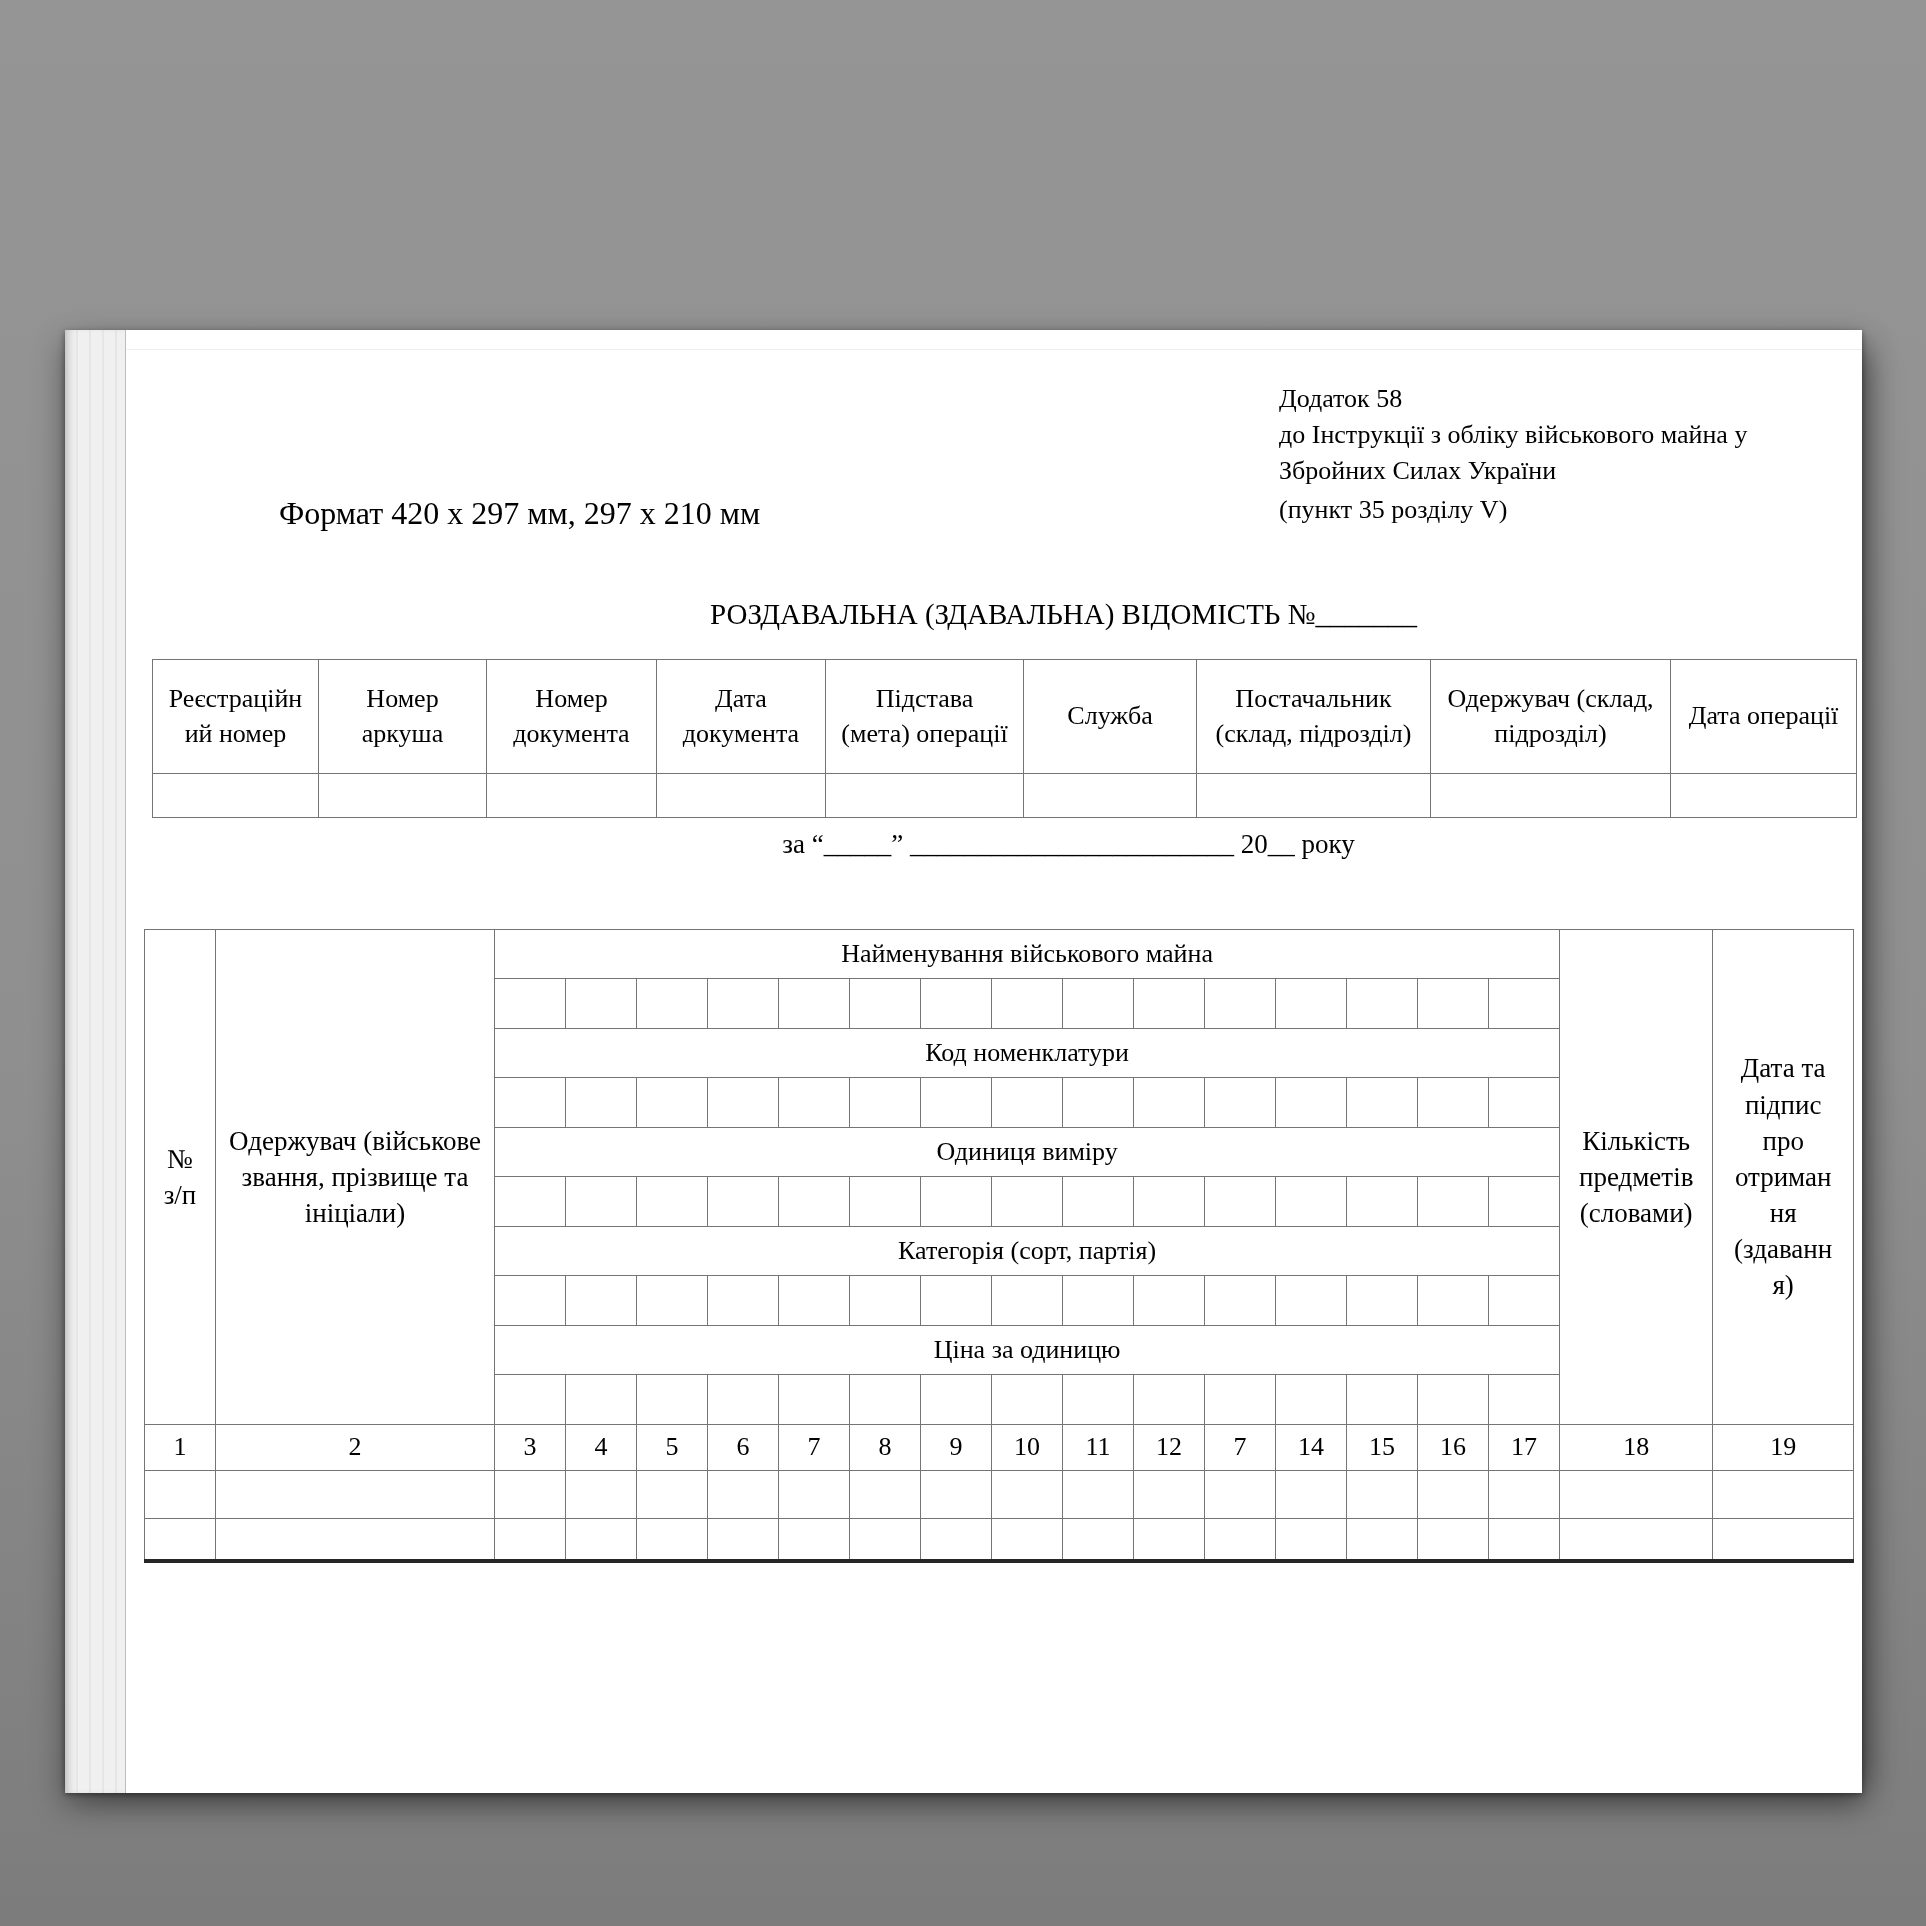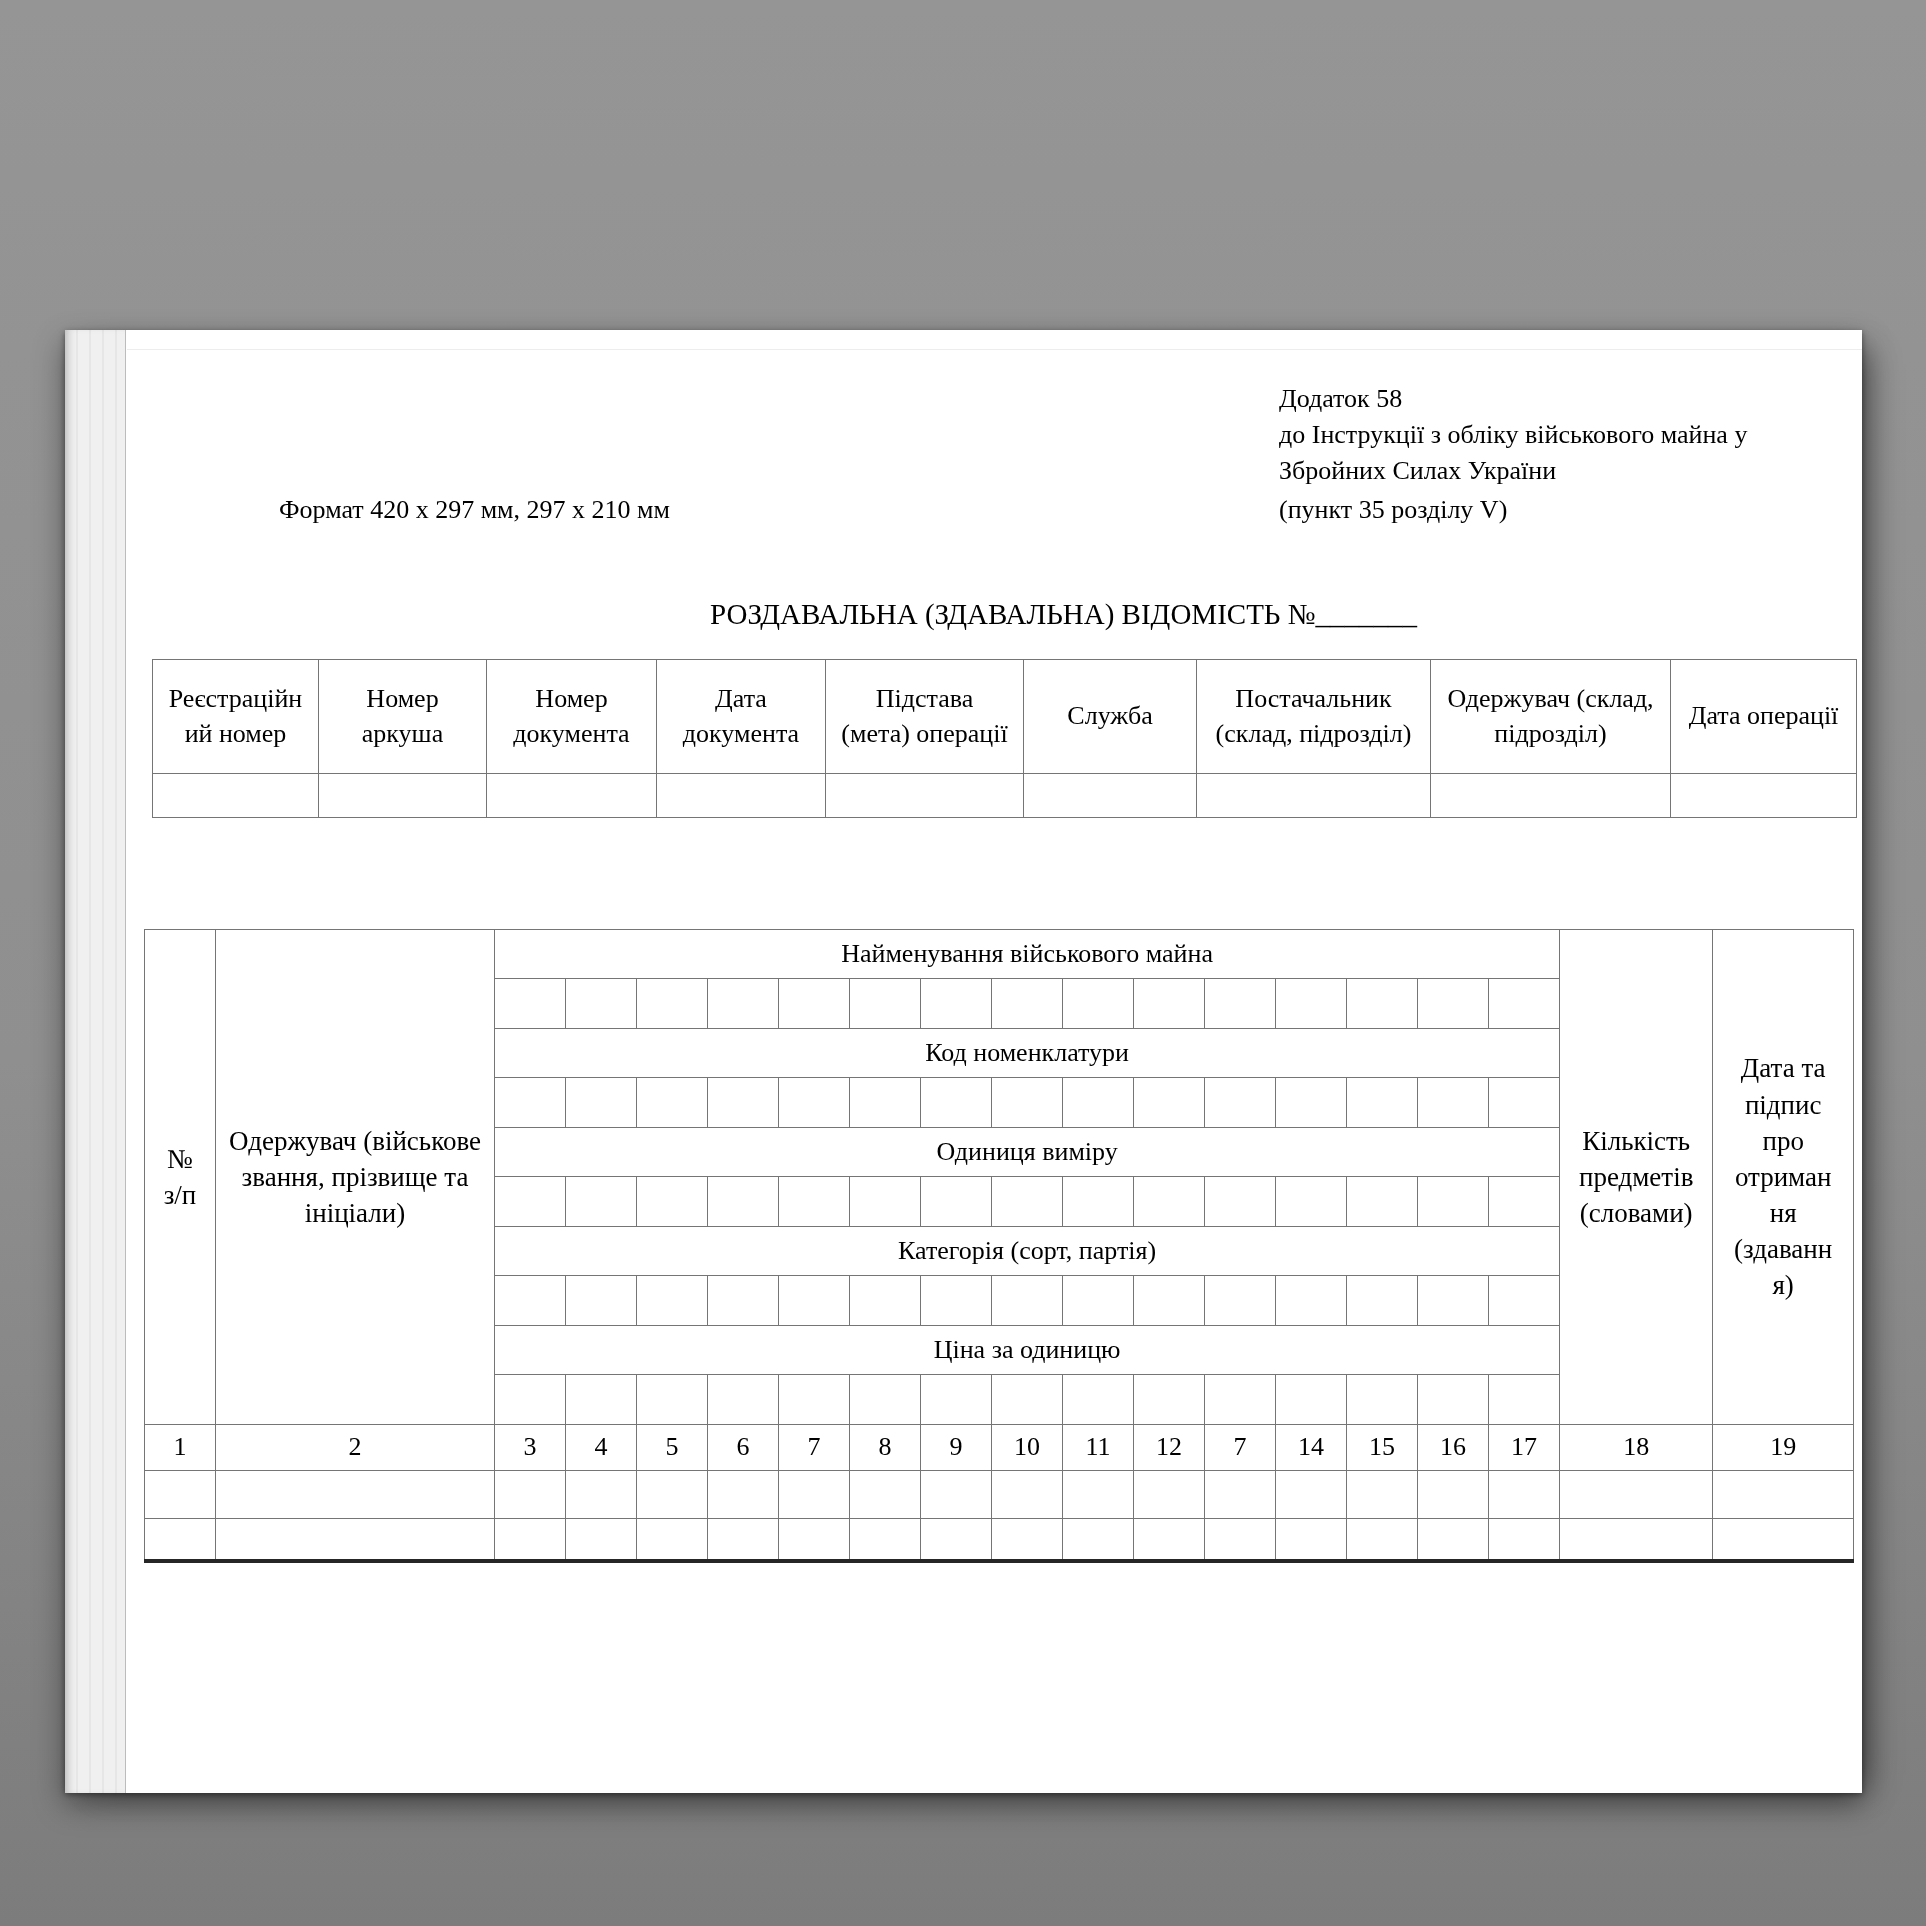--- a/index.html
+++ b/index.html
@@ -20,21 +20,21 @@
     position:absolute;left:0;top:0;bottom:0;width:60px;background:#f0f0f0;
     background-image:repeating-linear-gradient(90deg,rgba(0,0,0,0) 0 10.8px,rgba(0,0,0,.045) 10.8px 13px);
     border-right:1.5px solid #bcbcbc;
     box-shadow:inset 7.7px 0 9.2px -6.2px rgba(0,0,0,.28);
   }
   .sheet{position:absolute;left:62px;top:0;right:0;bottom:0;background:#ffffff;}
   .sheet-topline{position:absolute;left:0;right:0;top:18.5px;height:1.5px;background:#ededed;}
 
   .appendix{position:absolute;left:1152px;top:51px;font-size:26px;line-height:36px;white-space:pre-line;}
   .appendix-point{position:absolute;left:1152px;top:165px;font-size:26px;}
-  .format-note{position:absolute;left:152px;top:165px;font-size:26px;}
+  .format-note{position:absolute;left:152px;top:165px;font-size:32px;}
   .title{position:absolute;left:0;width:1737px;top:268px;text-align:center;font-size:29px;transform:translateX(68px);}
 
   table{border-collapse:collapse;table-layout:fixed;}
   td{border:1.5px solid #757575;text-align:center;vertical-align:middle;
      font-size:26px;line-height:1.34;white-space:pre-line;padding:0;overflow:hidden;}
 
   .reg-table{position:absolute;left:25px;top:329px;width:1703px;}
   .reg-table tr.hdr td{height:113px;}
   .reg-table tr.blank td{height:43px;}
 
@@ -102,20 +102,21 @@
               <td></td>
               <td></td>
               <td></td>
               <td></td>
               <td></td>
               <td></td>
             </tr>
       </tbody>
         </table>
 
+      <div class="date-line">за “_____” ________________________ 20__  року</div>
 
       <table class="items-table">
         <colgroup>
           <col style="width:71px">
             <col style="width:279px">
           <col span="15" style="width:71px">
           <col style="width:153px">
             <col style="width:141px">
         </colgroup>
         <tbody>

